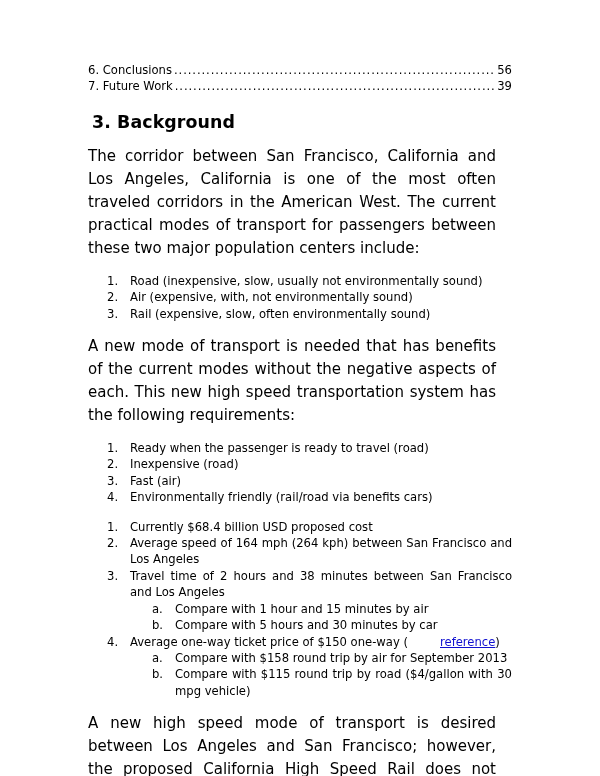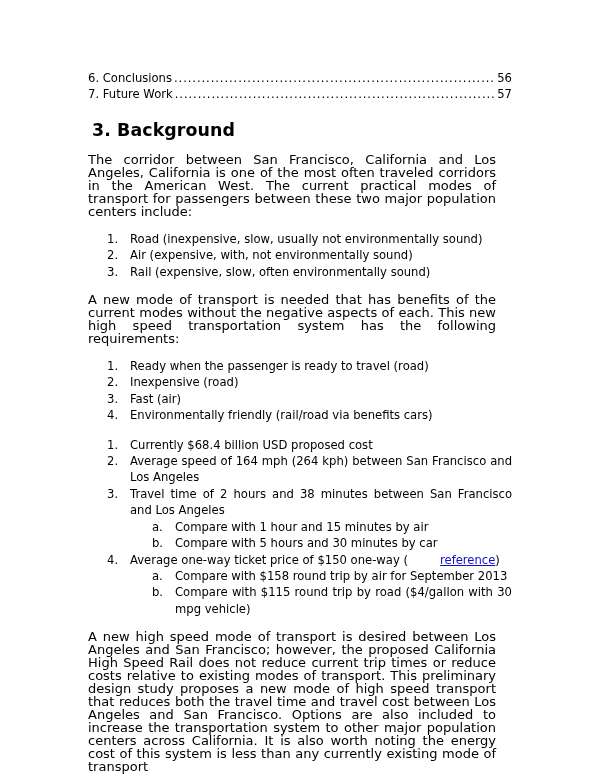--- a/index.html
+++ b/index.html
@@ -19,21 +19,21 @@
   .page {
     position: relative;
     width: 600px;
     height: 776px;
     box-sizing: border-box;
     padding: 62px 88px 0 88px;
   }
 
   
   .toc {
-    margin: 8px 0 14px 0;
+    margin: 0 0 14px 0;
   }
   .toc-entry {
     display: flex;
     align-items: baseline;
     font-size: 11.6px;
     line-height: 16.4px;
     white-space: nowrap;
   }
   .toc-label {
     flex: 0 0 auto;
@@ -58,22 +58,22 @@
   h2.section-heading {
     font-size: 17.4px;
     font-weight: bold;
     line-height: 22px;
     margin: 16px 0 12px 4px;
     letter-spacing: 0.1px;
   }
 
   
   p.body-text {
-    font-size: 13px;
-    line-height: 13px;
+    font-size: 15px;
+    line-height: 23px;
     text-align: justify;
     text-justify: inter-word;
     margin: 0 16px 13px 0;
     hyphens: none;
   }
   p.body-text.last {
     margin-bottom: 0;
   }
 
   
@@ -145,21 +145,21 @@
 
   <div class="toc">
     <div class="toc-entry">
       <span class="toc-label">6. Conclusions</span>
       <span class="toc-dots">.........................................................................................</span>
       <span class="toc-page">56</span>
     </div>
     <div class="toc-entry">
       <span class="toc-label">7. Future Work</span>
       <span class="toc-dots">.........................................................................................</span>
-      <span class="toc-page">57</span>
+      <span class="toc-page">39</span>
     </div>
   </div>
 
   <h2 class="section-heading">3. Background</h2>
 
   <p class="body-text">The corridor between San Francisco, California and Los Angeles, California is one of the most often traveled corridors in the American West. The current practical modes of transport for passengers between these two major population centers include:</p>
 
   <ol class="num-list">
     <li>
       <span class="marker">1.</span>

